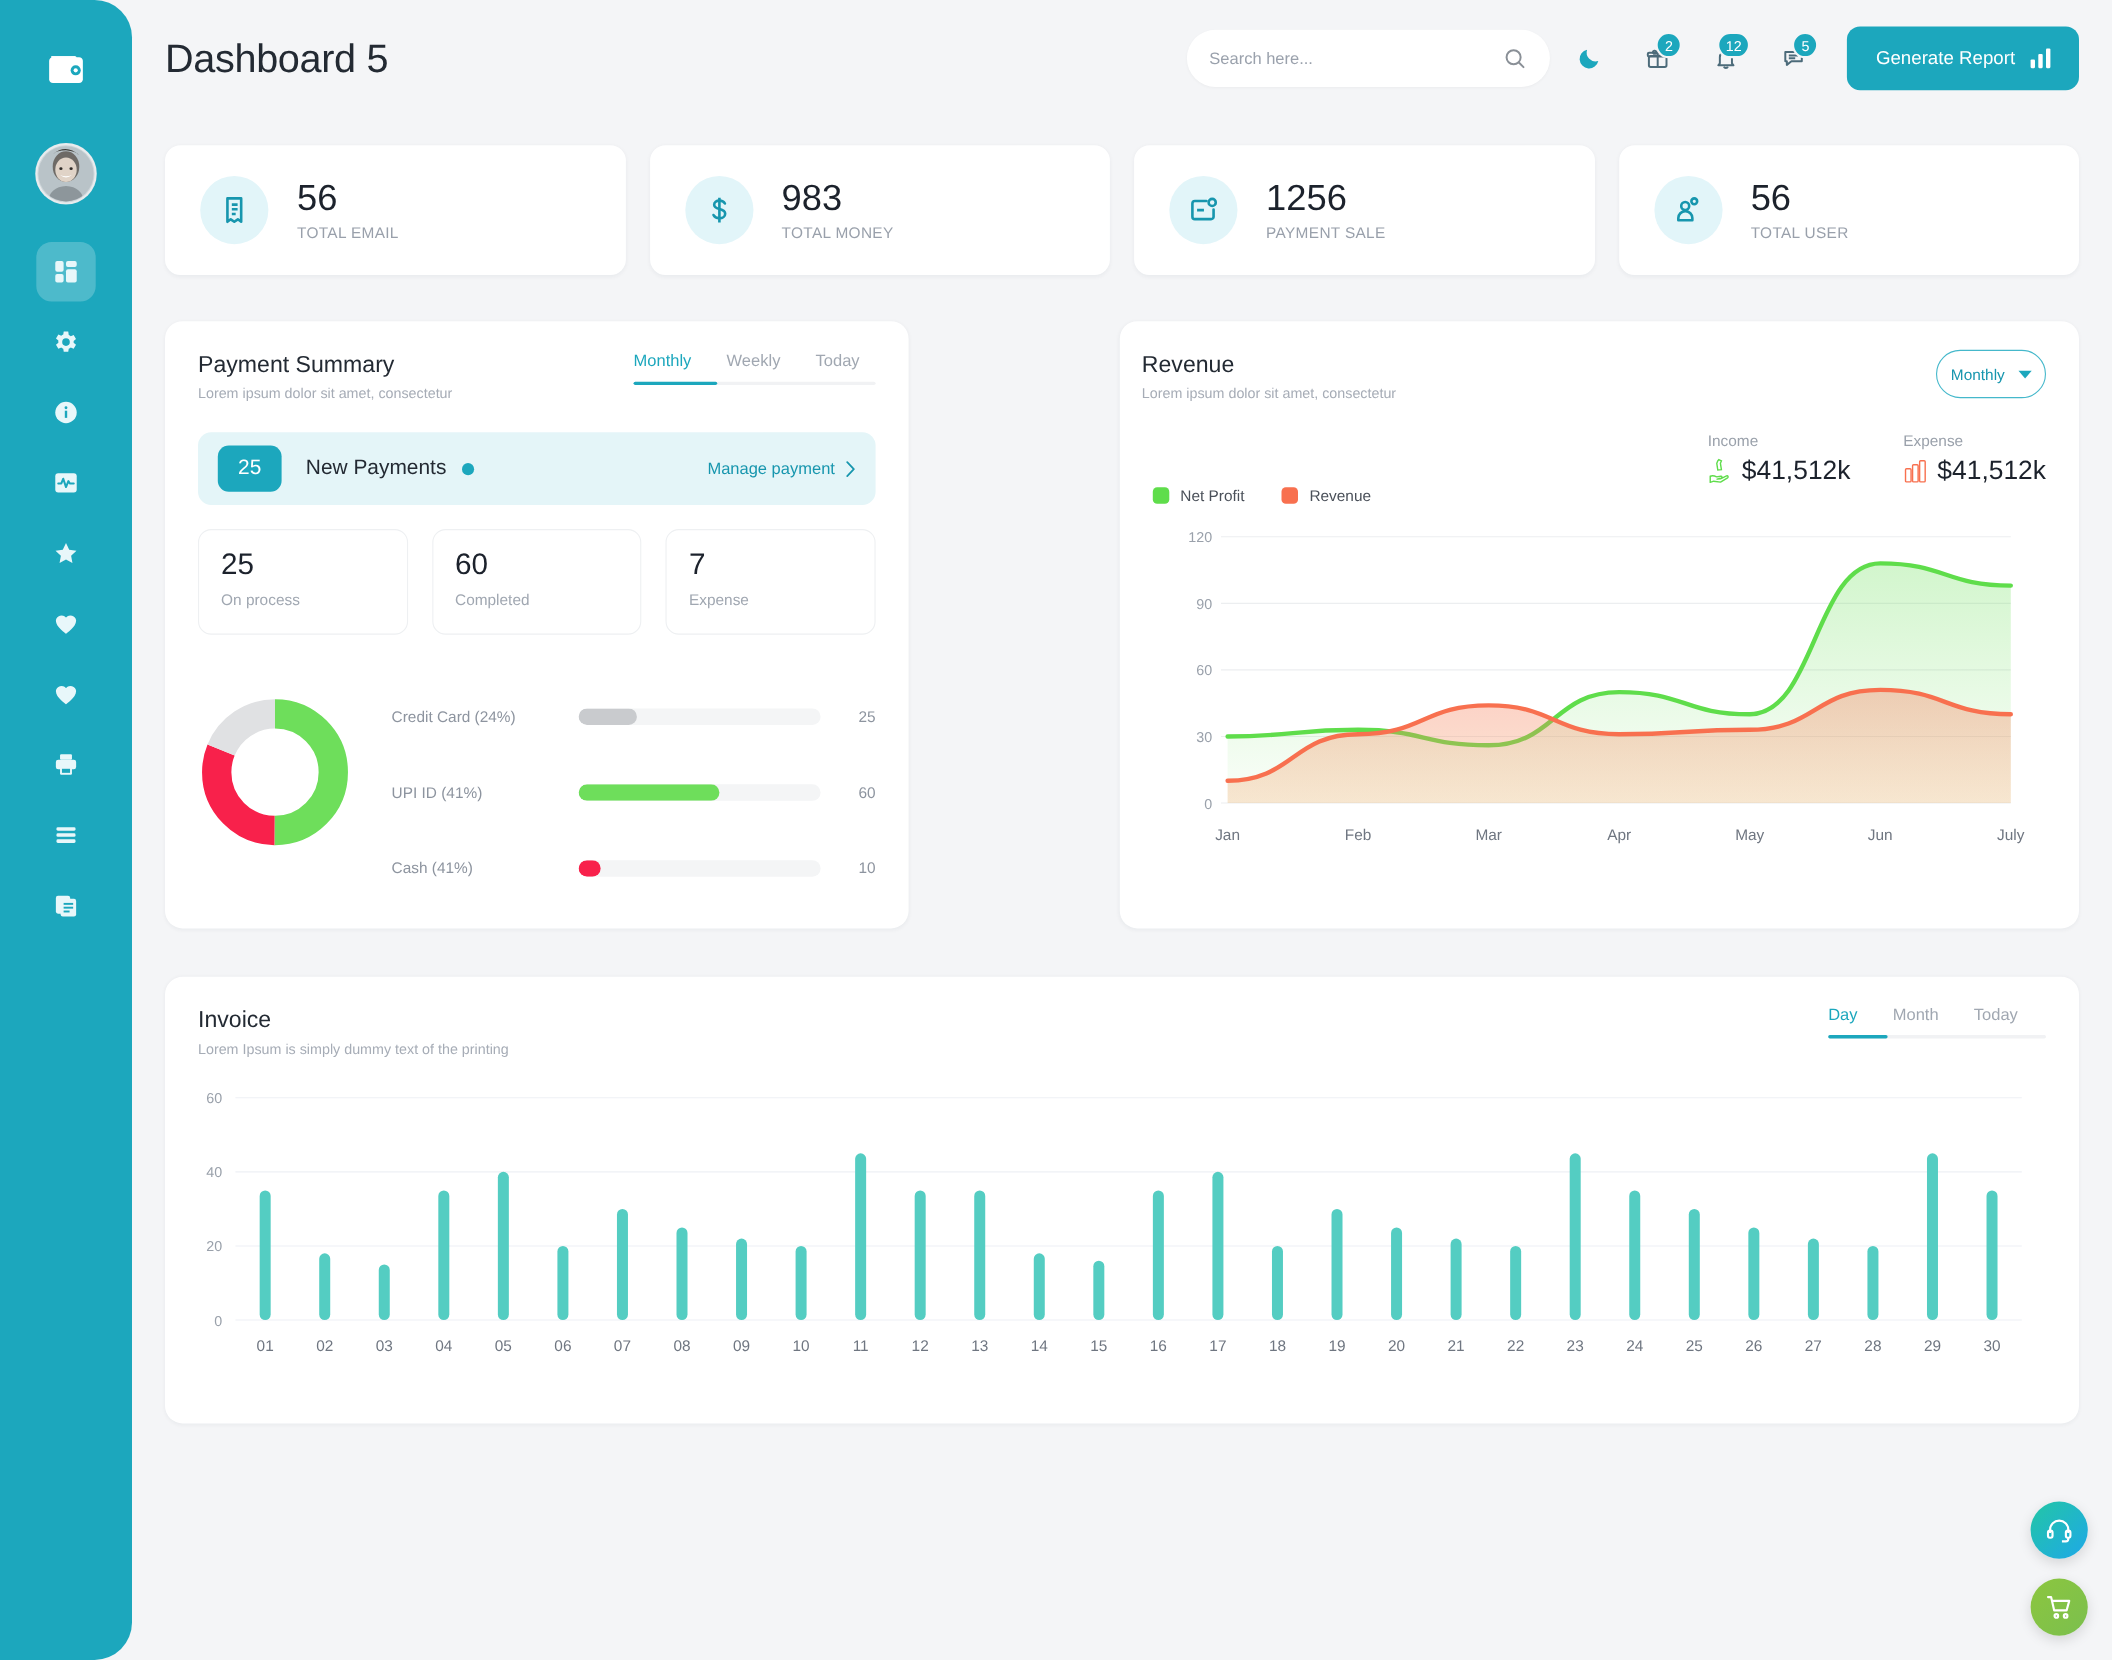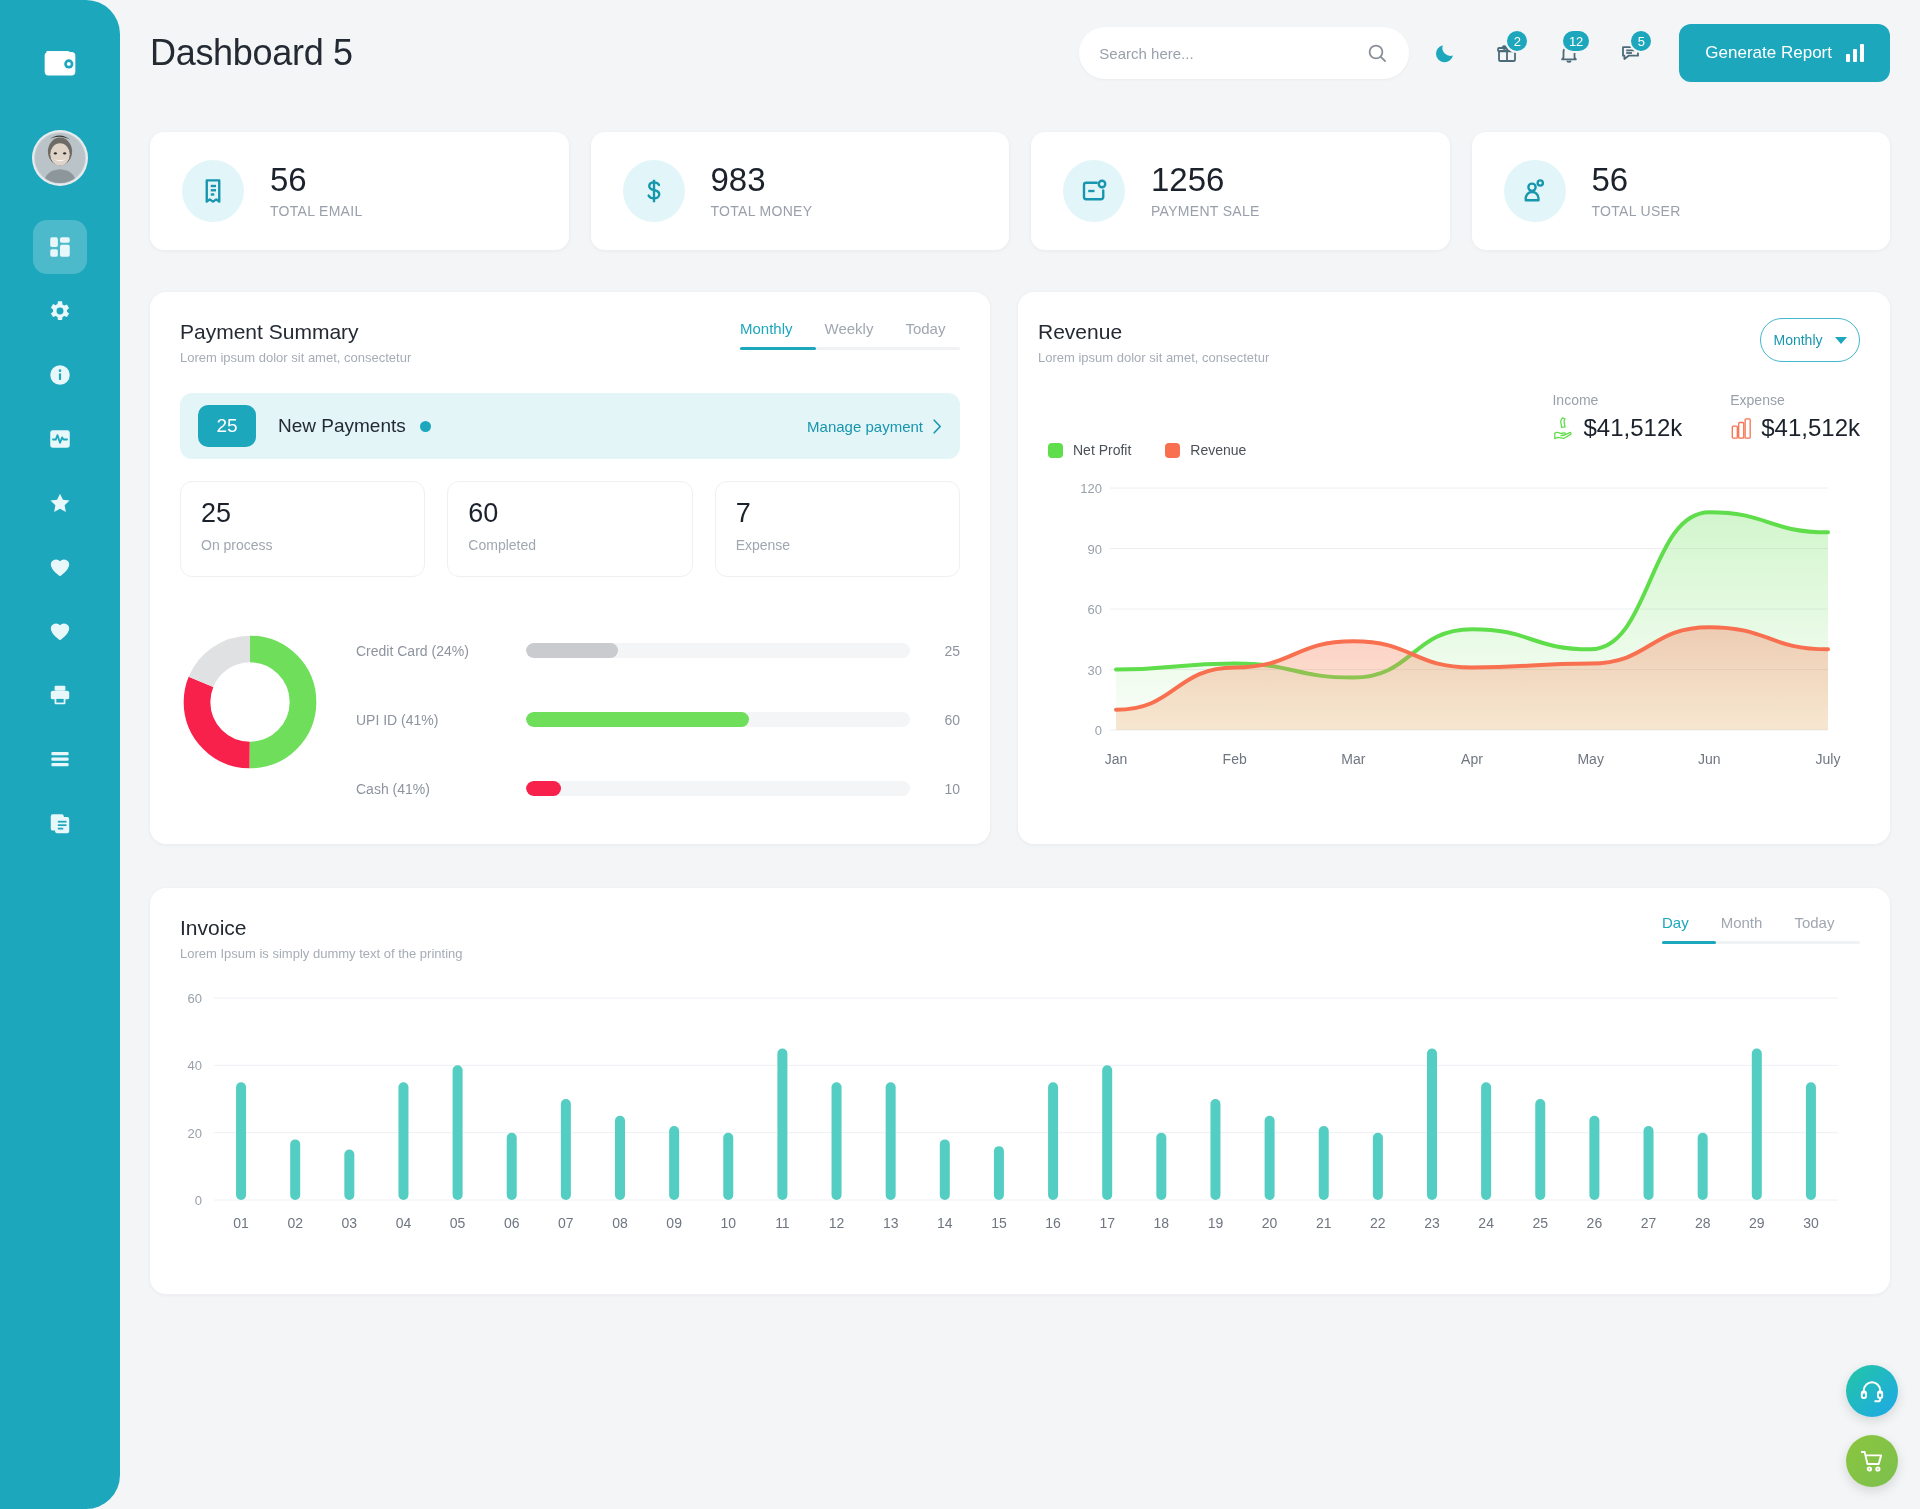--- a/index.html
+++ b/index.html
@@ -91,21 +91,21 @@
   }
   .stat-ico svg{width:30px;height:30px;stroke:#1796ae;fill:none;stroke-width:1.9;}
   .stat-val{font-size:33px;font-weight:400;color:#1c222c;line-height:1.05;}
   .stat-lbl{font-size:14px;color:#99a0ab;margin-top:5px;letter-spacing:.3px;}
 
   
   .card{background:#fff;border-radius:16px;box-shadow:0 1px 4px rgba(16,30,54,.05);}
   .card-title{font-size:21px;color:#232a33;}
   .card-sub{font-size:13px;color:#a6acb6;margin-top:6px;}
 
-  #payment-card{position:absolute;left:30px;top:292px;width:840px;height:552px;padding:28px 30px;}
+  #payment-card{position:absolute;left:30px;top:292px;width:676px;height:552px;padding:28px 30px;}
   #revenue-card{position:absolute;left:898px;top:292px;width:872px;height:552px;padding:28px 20px;}
   #invoice-card{position:absolute;left:30px;top:888px;width:1740px;height:406px;padding:28px 30px;}
 
   .tabs{display:flex;gap:32px;align-items:flex-start;}
   .tab{font-size:15px;color:#a0a7b1;cursor:pointer;padding-bottom:11px;}
   .tab.active{color:#1ca7bd;}
   .tabs-wrap{position:relative;}
   .tabs-rail{height:3px;background:#f1f2f4;border-radius:2px;margin-top:-1px;}
   .tabs-rail i{display:block;height:3px;background:#1ca7bd;border-radius:2px;}
 
@@ -125,21 +125,21 @@
   .metric{
     flex:1;height:96px;border:1px solid #eef0f2;border-radius:12px;
     padding:16px 20px;
   }
   .metric-val{font-size:27px;color:#1c222c;}
   .metric-lbl{font-size:14px;color:#a0a7b1;margin-top:8px;}
 
   #donut-row{margin-top:30px;display:flex;align-items:center;gap:36px;}
   #donut{width:140px;height:140px;flex:none;}
   #methods{flex:1;display:flex;flex-direction:column;gap:17px;}
-  .method{display:flex;align-items:flex-start;margin-top:36px;}
+  .method{display:flex;align-items:flex-end;margin-top:36px;}
   .method-name{width:170px;font-size:14px;color:#8d949f;}
   .method-track{flex:1;height:15px;background:#f4f5f6;border-radius:8px;overflow:hidden;}
   .method-fill{height:15px;border-radius:8px;}
   .method-val{width:50px;text-align:right;font-size:14px;color:#8d949f;}
 
   #rev-select{
     position:absolute;right:30px;top:26px;width:100px;height:44px;
     border:1.5px solid #45b8cb;border-radius:22px;color:#1796ae;font-size:14px;
     display:flex;align-items:center;justify-content:center;gap:12px;cursor:pointer;background:#fff;
   }

